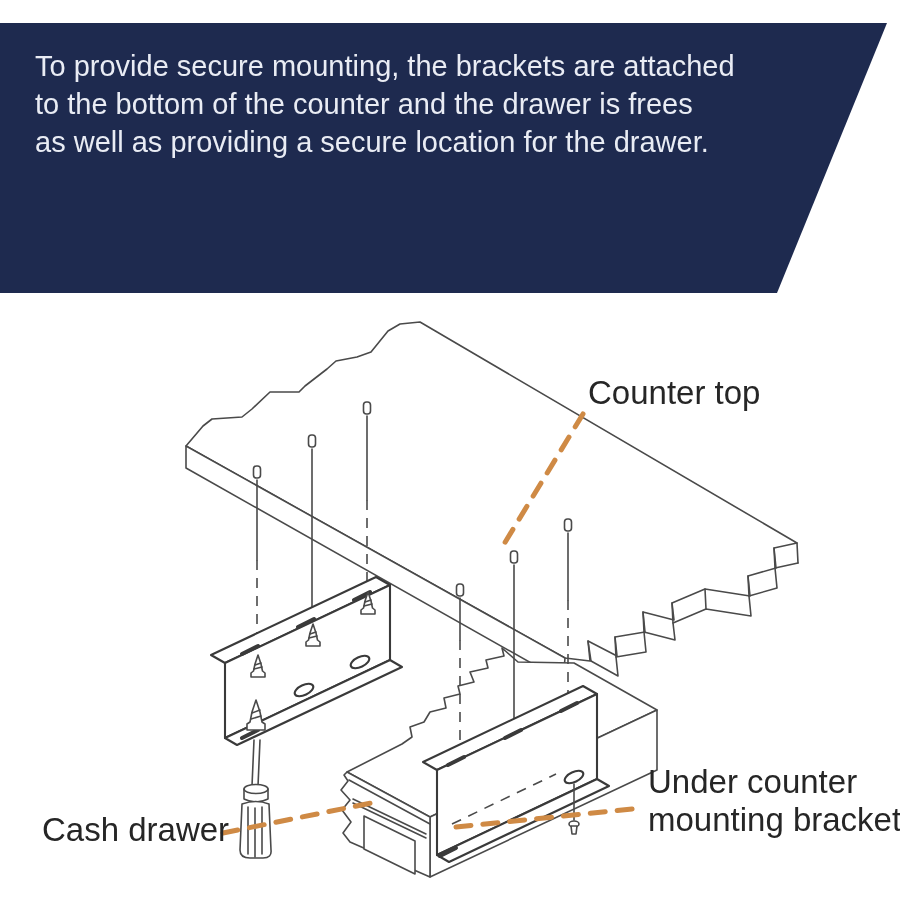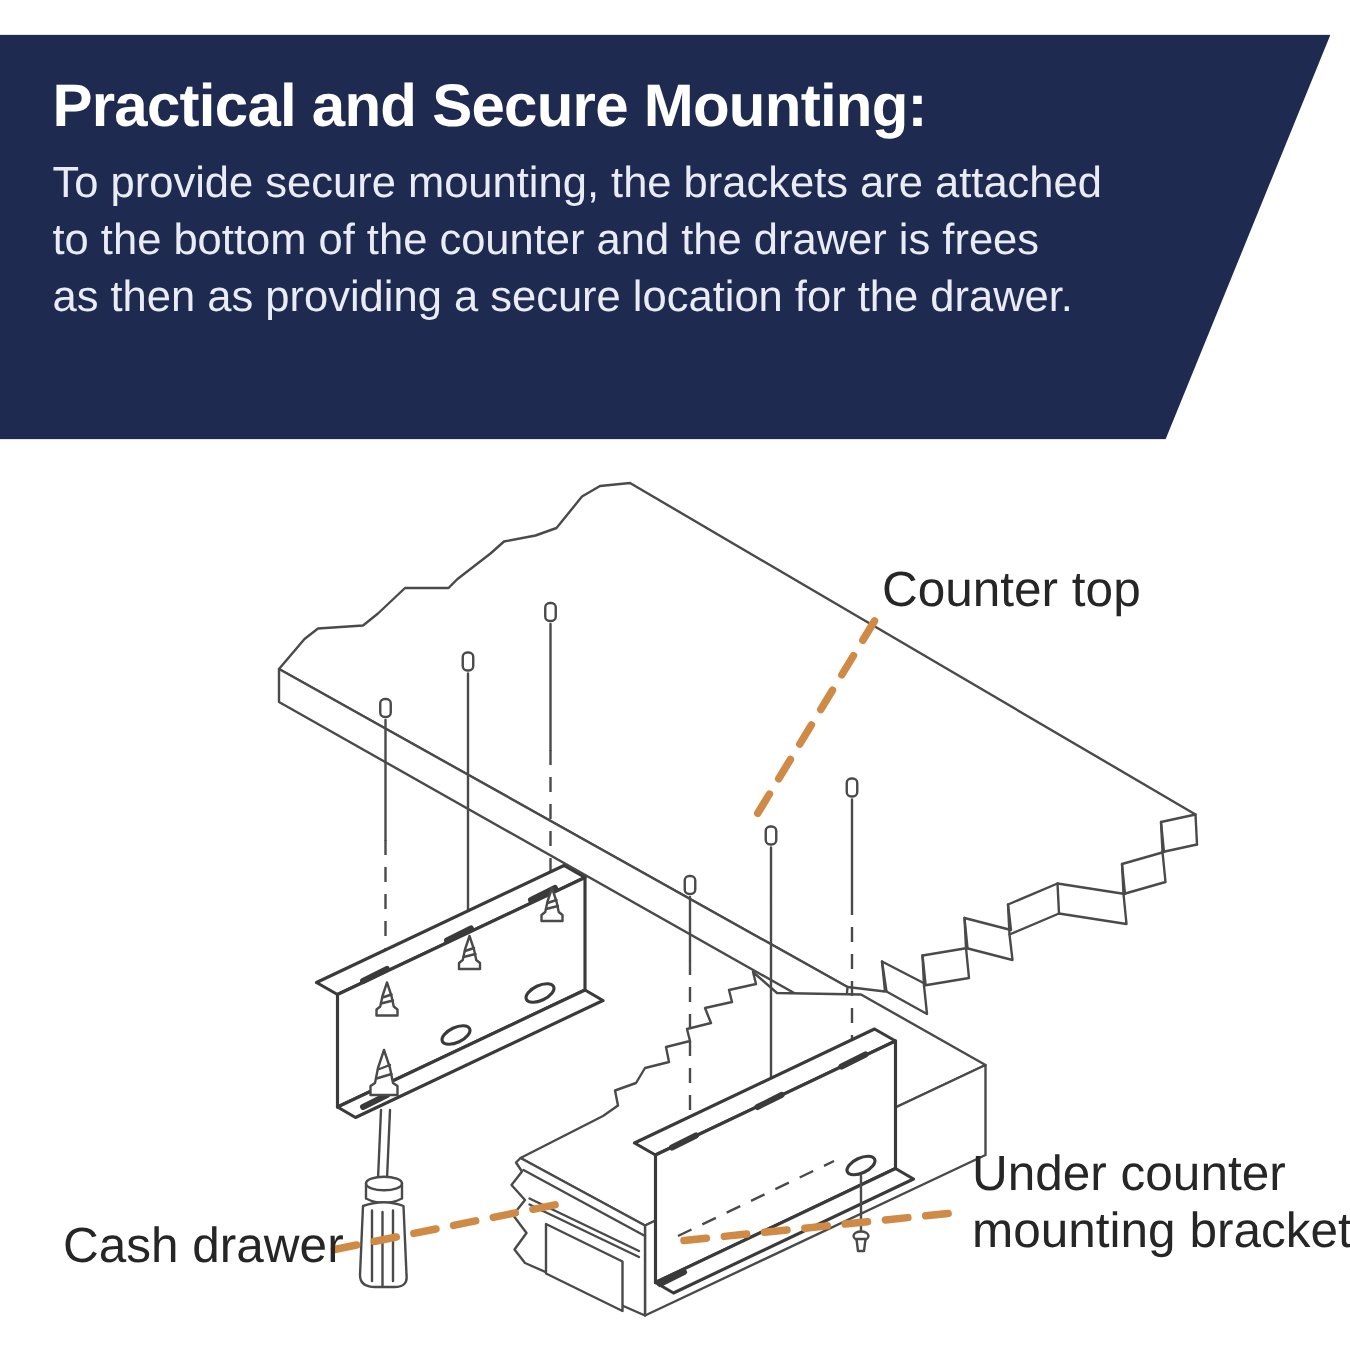--- a/index.html
+++ b/index.html
@@ -28,24 +28,23 @@
   .bk{fill:none;stroke:#3a3a3a;stroke-width:2.1;stroke-linejoin:round;stroke-linecap:round;}
   .bkf{fill:#ffffff;stroke:#3a3a3a;stroke-width:2.1;stroke-linejoin:round;stroke-linecap:round;}
   .slot{fill:none;stroke:#3a3a3a;stroke-width:4;stroke-linecap:round;}
   .hid{fill:none;stroke:#4a4a4a;stroke-width:1.6;stroke-dasharray:10 8;}
   .leader{fill:none;stroke-width:5;stroke-linecap:round;stroke-dasharray:15 12;}
 </style>
 </head>
 <body>
 
 <div class="banner">
-  <h1>Practical and Secure Mounting:</h1>
   <p class="bline">To provide secure mounting, the brackets are attached</p>
   <p class="bline">to the bottom of the counter and the drawer is frees</p>
-  <p class="bline">as then as providing a secure location for the drawer.</p>
+  <p class="bline">as well as providing a secure location for the drawer.</p>
 </div>
 
 <svg width="900" height="900" viewBox="0 0 900 900" style="position:absolute;left:0;top:0;">
 
   <g>
 
     <path class="thinf" d="M186,446 L203,426 L212,419 L242,417 L252,409 L270,392 L299,392 L305,386
       L327,369 L336,361 L357,357 L371,352 L388,331 L400,324 L420,322
       L797,543
       L774,548 L776,568 L748,576 L750,596 L705,589 L672,603 L674,620 L643,612 L645,632

